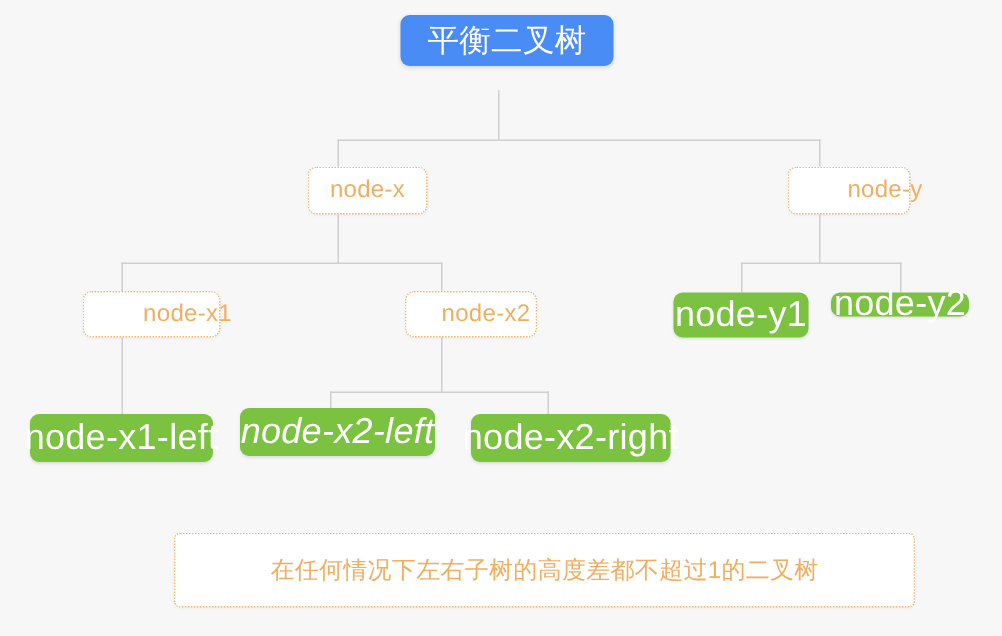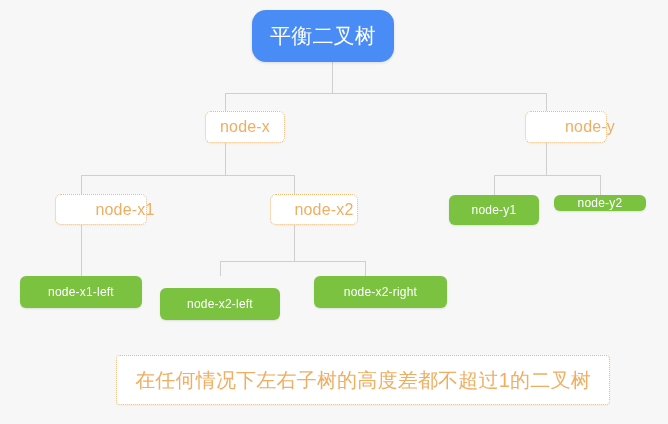--- a/index.html
+++ b/index.html
@@ -37,25 +37,25 @@
     background: var(--node_bg, #ffffff);
     color: var(--orange_text, #efae62);
     border: 1px dotted var(--orange_border, #f2b66d);
     font-size: 16px;
     box-shadow: 0 1px 2px rgba(0,0,0,0.04);
     margin-left: 20px;
   }
   .node.solid {
     background: var(--green_bg, #7cc241);
     color: var(--green_text, #ffffff);
-    font-size: 12px;
+    font-size: 24px;
     box-shadow: 0 1px 2px rgba(0,0,0,0.10);
   }
   .node.caption {
-    font-size: 20px;
+    font-size: 16px;
     border-radius: 4px;
   }
   .line {
     position: absolute;
     background: var(--connector, #cfcfcf);
   }
 </style>
 </head>
 <body>
 
@@ -76,35 +76,35 @@
   <div class="line" style="left:494px;top:175px;width:1px;height:20px;"></div>
   <div class="line" style="left:600px;top:175px;width:1px;height:20px;"></div>
 
   <div class="line" style="left:81px;top:225px;width:1px;height:51px;"></div>
 
   <div class="line" style="left:294px;top:225px;width:1px;height:37px;"></div>
   <div class="line" style="left:220px;top:261px;width:146px;height:1px;"></div>
   <div class="line" style="left:220px;top:261px;width:1px;height:15px;"></div>
   <div class="line" style="left:365px;top:261px;width:1px;height:15px;"></div>
 
-  <div class="node primary" style="left:252px;top:10px;width:142px;height:52px;border-radius:14px;">平衡二叉树</div>
+  <div class="node primary" style="left:267px;top:10px;width:142px;height:34px;">平衡二叉树</div>
 
   <div class="node outline" style="left:185px;top:111px;width:80px;height:32px;">node-x</div>
 
   <div class="node outline" style="left:505px;top:111px;width:82px;height:32px;padding-left:48px;">node-y</div>
 
   <div class="node outline" style="left:35px;top:194px;width:92px;height:31px;padding-left:48px;">node-x1</div>
 
   <div class="node outline" style="left:250px;top:194px;width:88px;height:31px;padding-left:20px;">node-x2</div>
 
   <div class="node solid" style="left:449px;top:195px;width:90px;height:30px;">node-y1</div>
 
   <div class="node solid" style="left:554px;top:195px;width:92px;height:16px;">node-y2</div>
 
   <div class="node solid" style="left:20px;top:276px;width:122px;height:32px;">node-x1-left</div>
 
-  <div class="node solid" style="left:160px;top:288px;width:120px;height:32px;">node-x2-left</div>
+  <div class="node solid" style="left:160px;top:272px;width:130px;height:32px;font-style:italic;">node-x2-left</div>
 
   <div class="node solid" style="left:299px;top:276px;width:133px;height:32px;margin-left:15px;">node-x2-right</div>
 
   <div class="node outline caption" style="left:96px;top:355px;width:494px;height:50px;">在任何情况下左右子树的高度差都不超过1的二叉树</div>
 
 </div>
 
 </body></html>

